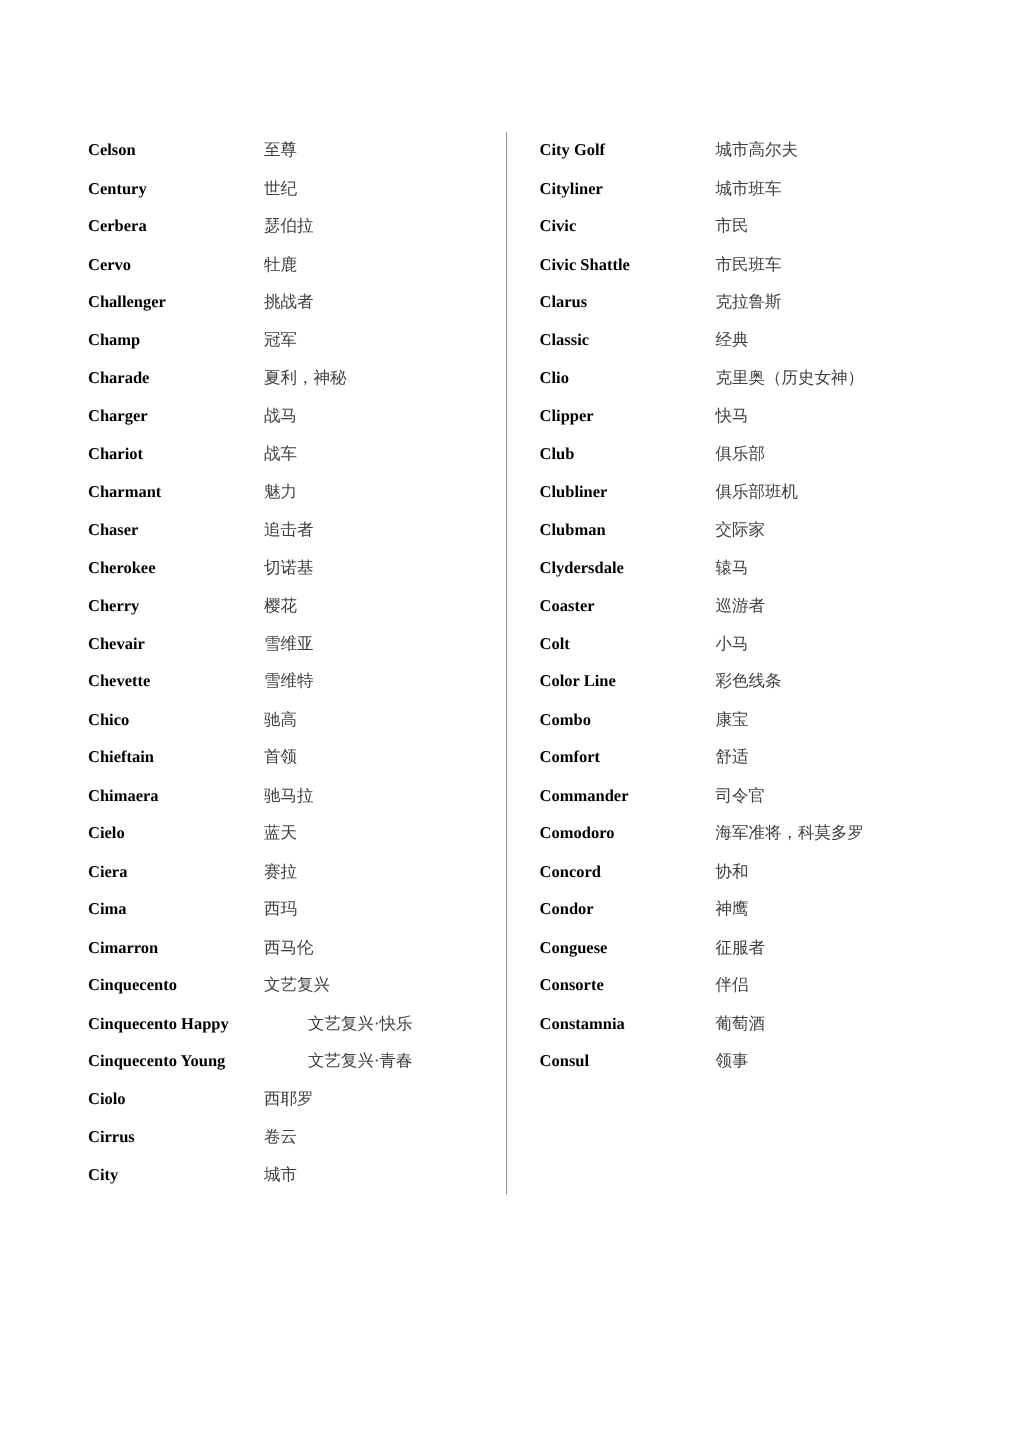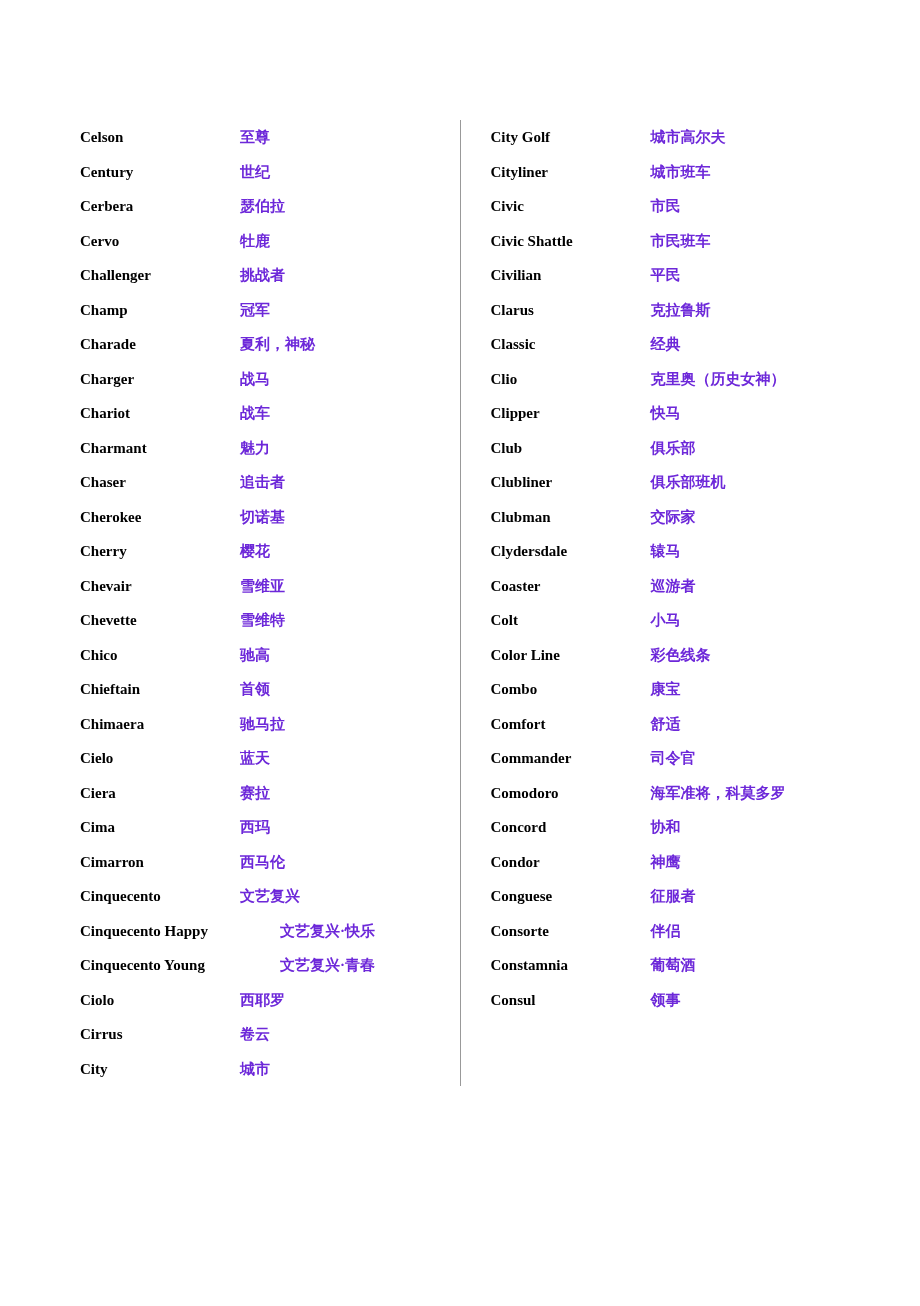--- a/index.html
+++ b/index.html
@@ -44,22 +44,22 @@
     }
     .term {
       font-weight: bold;
       min-width: 160px;
       flex-shrink: 0;
     }
     .term-wide {
       min-width: 200px;
     }
     .definition {
-      color: #6d28d9;
-      font-weight: bold;
+      color: #404040;
+      font-weight: normal;
     }
   </style>
 </head>
 <body>
 
 <div class="columns-container">
   <div class="column column-left" id="left-col">
   <div class="entry">
         <span class="term">Celson</span>
         <span class="definition">至尊</span>
@@ -184,24 +184,20 @@
       </div>
       <div class="entry">
         <span class="term">Civic</span>
         <span class="definition">市民</span>
       </div>
       <div class="entry">
         <span class="term">Civic Shattle</span>
         <span class="definition">市民班车</span>
       </div>
       <div class="entry">
-        <span class="term">Civilian</span>
-        <span class="definition">平民</span>
-      </div>
-      <div class="entry">
         <span class="term">Clarus</span>
         <span class="definition">克拉鲁斯</span>
       </div>
       <div class="entry">
         <span class="term">Classic</span>
         <span class="definition">经典</span>
       </div>
       <div class="entry">
         <span class="term">Clio</span>
         <span class="definition">克里奥（历史女神）</span>

